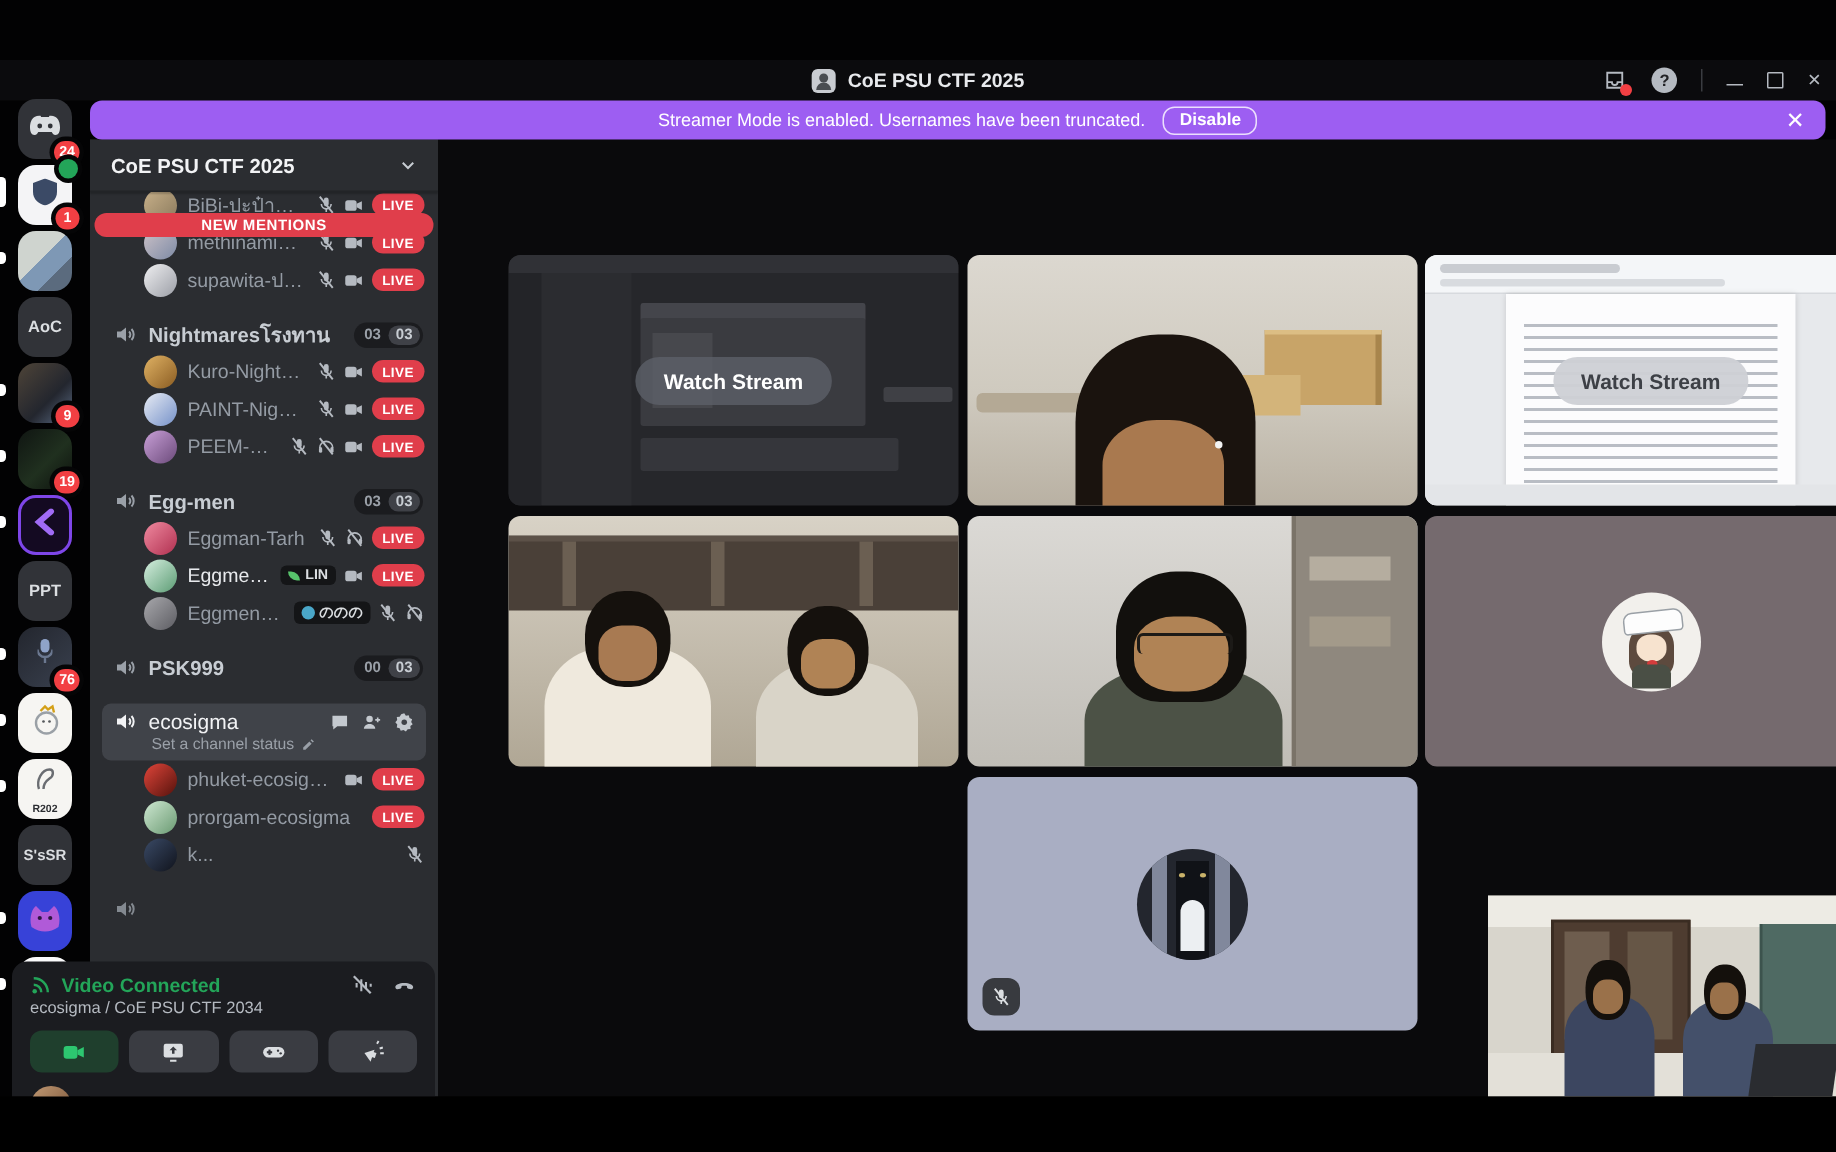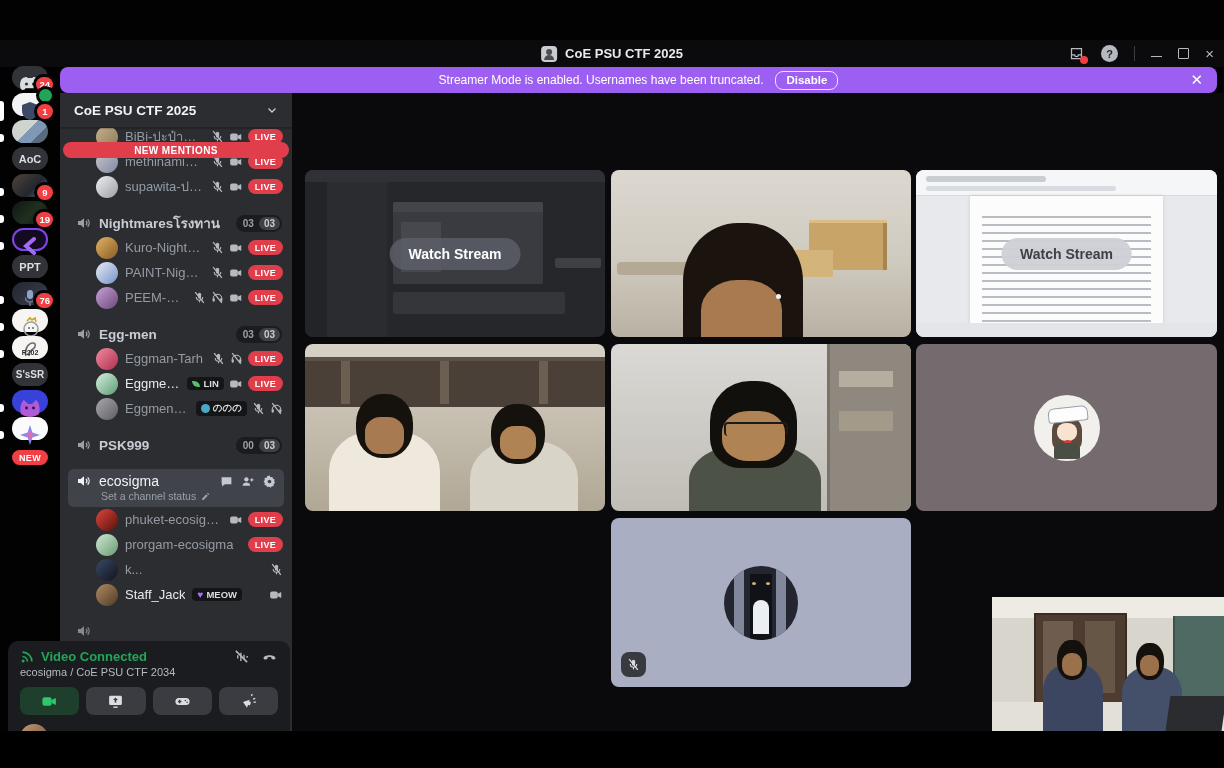--- a/index.html
+++ b/index.html
@@ -24,21 +24,21 @@
   .win-max{width:9px;height:9px;border:1.5px solid #b5bac1;border-radius:1px;}
 
   
   .banner{position:absolute;left:60px;top:67px;width:1157px;height:26px;background:#9d5ef2;border-radius:8px;display:flex;align-items:center;justify-content:center;gap:12px;color:#fff;z-index:6;}
   .banner-msg{font-size:12px;font-weight:400;}
   .banner-btn{border:1px solid #fffc;border-radius:8px;padding:2.5px 10px;font-size:11.5px;font-weight:700;color:#fff;background:transparent;}
   .banner-x{position:absolute;right:14px;top:0;height:26px;display:flex;align-items:center;font-size:15px;color:#fff;}
 
   
   .rail{position:absolute;left:0;top:56px;width:60px;display:flex;flex-direction:column;align-items:center;gap:4px;z-index:2;}
-  .ric{width:36px;height:23px;border-radius:12px;position:relative;flex:none;background:#313338;}
+  .ric{width:36px;height:40px;border-radius:12px;position:relative;flex:none;background:#313338;}
   .ric.first{margin-top:10px;}
   .rtext{display:flex;align-items:center;justify-content:center;color:#dbdee1;font-size:11px;font-weight:700;}
   .rbadge{position:absolute;right:-5px;bottom:-3px;min-width:10px;height:15px;background:#f23f43;border-radius:8px;color:#fff;font-size:9.5px;font-weight:800;display:flex;align-items:center;justify-content:center;padding:0 3px;box-shadow:0 0 0 3px #050506;}
   .rdot::before{content:"";position:absolute;left:-12px;top:14px;width:4px;height:8px;border-radius:0 3px 3px 0;background:#fff;}
   .rpillsel::before{content:"";position:absolute;left:-12px;top:8px;width:4px;height:20px;border-radius:0 3px 3px 0;background:#fff;}
   .gbadge{position:absolute;right:-4px;top:-4px;width:13px;height:13px;border-radius:50%;background:#23a559;box-shadow:0 0 0 3px #050506;}
   .newpill{width:36px;height:15px;border-radius:8px;background:#f23f43;color:#fff;font-size:9px;font-weight:800;display:flex;align-items:center;justify-content:center;margin-top:6px;letter-spacing:.3px;}
 
   
   .sidebar{position:absolute;left:60px;top:93px;width:232px;bottom:37px;background:#2b2d31;overflow:hidden;z-index:3;}
@@ -88,21 +88,21 @@
   .pstatus{font-size:13px;font-weight:700;color:#23a559;flex:1;}
   .ploc{font-size:11px;color:#b5bac1;margin-top:2px;}
   .picons{display:flex;gap:12px;align-items:center;}
   .pbtns{display:flex;gap:7px;margin-top:9px;}
   .pbtn{flex:1;height:28px;border-radius:8px;background:#3a3c42;display:flex;align-items:center;justify-content:center;}
   .pbtn.cam{background:#1f3f2d;}
   .pav{width:28px;height:28px;border-radius:50%;background:linear-gradient(135deg,#c29a74,#6e4a30);margin-top:9px;}
 
   
   .main{position:absolute;left:292px;top:93px;right:0;bottom:37px;background:#0a0a0c;z-index:1;}
-  .tile{position:absolute;border-radius:8px;overflow:hidden;background:#1e1f22;}
+  .tile{position:absolute;border-radius:8px;overflow:hidden;background:#1e1f22;margin-left:34px;}
   .t1{left:13px;top:77px;width:300px;height:167px;background:#26272b;}
   .t2{left:319px;top:77px;width:300px;height:167px;background:linear-gradient(180deg,#dcd8d0 0%,#cfcabf 55%,#b9b1a3 100%);}
   .t3{left:624px;top:77px;width:301px;height:167px;background:#e7e9ec;}
   .t4{left:13px;top:251px;width:300px;height:167px;background:linear-gradient(180deg,#d8d2c6,#b0a795);}
   .t5{left:319px;top:251px;width:300px;height:167px;background:linear-gradient(180deg,#dbd9d5,#c0bdb6);}
   .t6{left:624px;top:251px;width:301px;height:167px;background:#756a6e;}
   .t7{left:319px;top:425px;width:300px;height:169px;background:#a9aec3;}
   .ws{position:absolute;left:50%;top:50%;transform:translate(-50%,-50%);padding:8px 19px;border-radius:999px;font-size:14px;font-weight:700;white-space:nowrap;}
   .ws.dark{background:rgba(92,95,104,.82);color:#fff;}
   .ws.light{background:rgba(206,208,213,.95);color:#3d4046;}
@@ -496,34 +496,20 @@
         <span class="ricons">
           <svg width="13" height="13" viewBox="0 0 24 24">
               <rect x="9" y="3" width="6" height="11" rx="3" fill="#b5bac1"></rect>
               <path d="M6 11a6 6 0 0 0 12 0" stroke="#b5bac1" stroke-width="2" fill="none"></path>
               <line x1="12" y1="17" x2="12" y2="21" stroke="#b5bac1" stroke-width="2"></line>
               <line x1="4" y1="2" x2="20" y2="22" stroke="#b5bac1" stroke-width="2.4"></line>
             </svg>
         </span>
       </div>
 
-      <div class="vrow">
-        <span class="av av12"></span>
-        <span class="vname bright" style="flex:0 0 auto;">Staff_Jack</span>
-        <span class="tag">
-            <span class="pheart">♥</span>
-            <span>MEOW</span>
-          </span>
-        <span class="ricons" style="margin-left:auto;">
-          <svg width="14" height="14" viewBox="0 0 24 24">
-              <rect x="2" y="6" width="13" height="12" rx="3" fill="#b5bac1"></rect>
-              <path d="M15 10l6-3v10l-6-3z" fill="#b5bac1"></path>
-            </svg>
-        </span>
-      </div>
 
 
       <div class="chrow" style="opacity:.8;">
         <svg width="16" height="16" viewBox="0 0 24 24">
             <path d="M3 9v6h4l5 4V5L7 9H3z" fill="#9aa0a8"></path>
             <path d="M15 9a4 4 0 0 1 0 6M17.5 6.5a8 8 0 0 1 0 11" stroke="#9aa0a8" stroke-width="2" fill="none"></path>
           </svg>
       </div>
     </div>
   </div>

